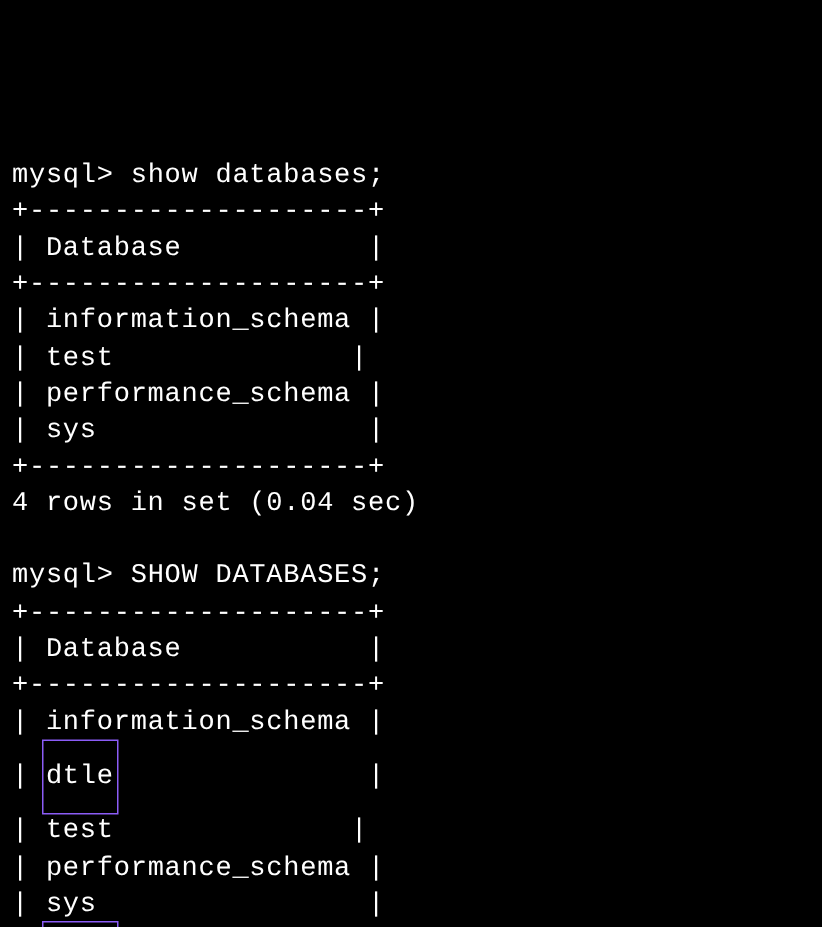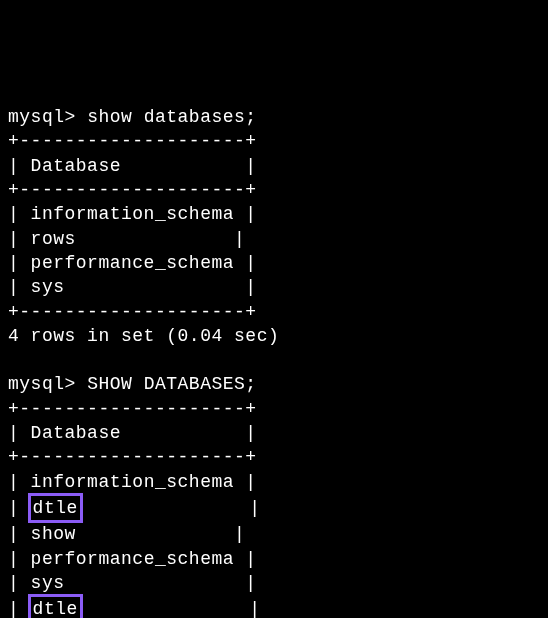--- a/index.html
+++ b/index.html
@@ -7,49 +7,49 @@
       color: #ffffff;
       font-family: 'Courier New', Consolas, monospace;
       font-size: 18px;
       margin: 0;
       padding: 8px;
       line-height: 1.35;
       white-space: pre;
       letter-spacing: 0.5px;
     }
     .highlight {
-      border: 3px solid #8b5cf6;
+      border: 1px solid #8b5cf6;
       display: inline-block;
-      padding: 0 2px;
+      padding: 12px 2px;
       margin: -1px -3px;
     }
   </style>
 </head>
 <body>
 
 
 
 <div><span>mysql&gt;</span> <span>show databases;</span>
 <span>+--------------------+</span>
 <span>| Database           |</span>
 <span>+--------------------+</span>
 <span>| information_schema |</span>
-<span>| rows              |</span>
+<span>| test              |</span>
 <span>| performance_schema |</span>
 <span>| sys                |</span>
 <span>+--------------------+</span>
 <span>4 rows in set (0.04 sec)</span>
 
 <span>mysql&gt;</span> <span>SHOW DATABASES;</span>
 <span>+--------------------+</span>
 <span>| Database           |</span>
 <span>+--------------------+</span>
 <span><span>| </span><span>information_schema</span><span> |</span></span>
 <span><span>| </span><span class="highlight">dtle</span><span>               |</span></span>
-<span><span>| </span><span>show</span><span>              |</span></span>
+<span><span>| </span><span>test</span><span>              |</span></span>
 <span><span>| </span><span>performance_schema</span><span> |</span></span>
 <span><span>| </span><span>sys</span><span>                |</span></span>
 <span><span>| </span><span class="highlight">dtle</span><span>               |</span></span>
 <span>+--------------------+</span>
 </div>
 
 
 
 
 </body></html>

